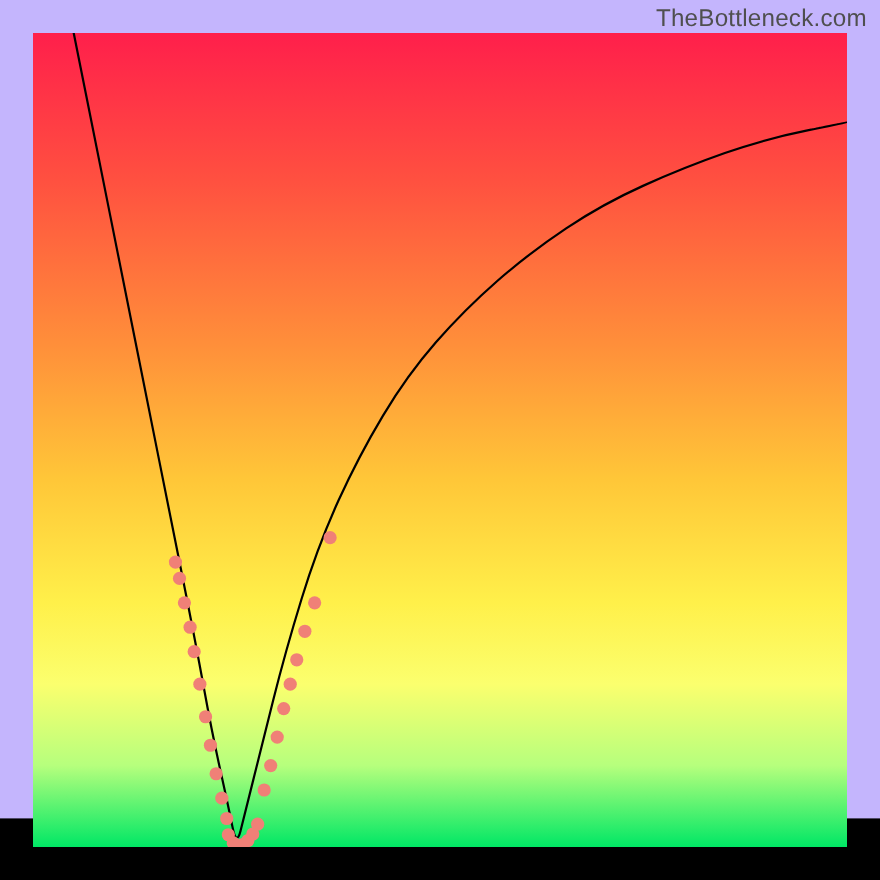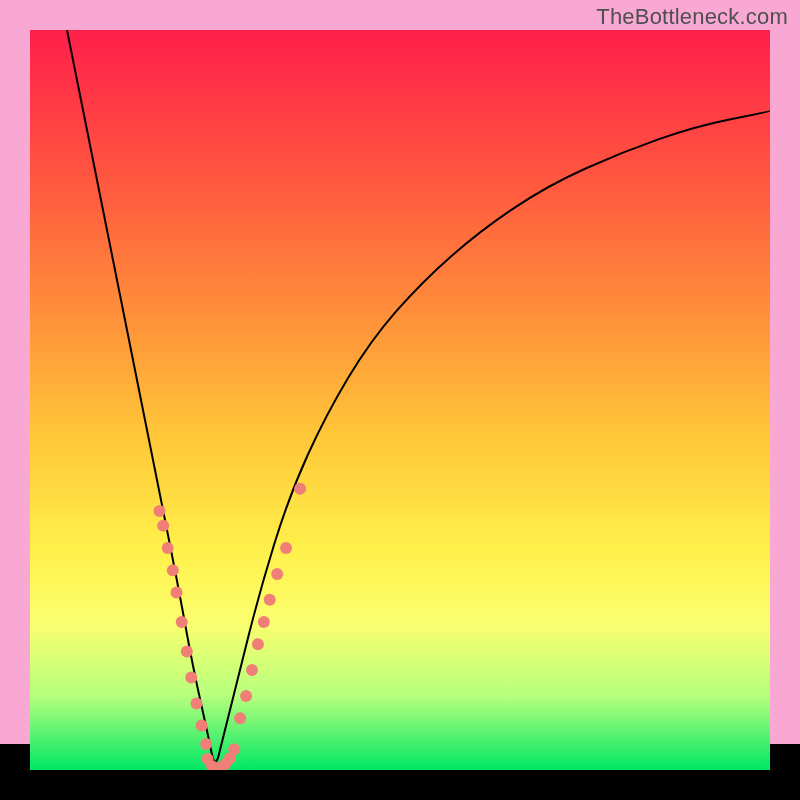--- a/index.html
+++ b/index.html
@@ -8,21 +8,21 @@
     width: 800px;
     height: 800px;
     overflow: hidden;
     background: #000;
     font-family: Arial, Helvetica, sans-serif;
   }
   .frame {
     position: relative;
     width: 800px;
     height: 744px;
-    background: #f9a8d4;
+    background: #c4b5fd;
   }
   .plot {
     position: absolute;
     left: 30px;
     top: 30px;
     width: 740px;
     height: 740px;
     background: linear-gradient(
       to bottom,
       #ff1f4b 0%,

